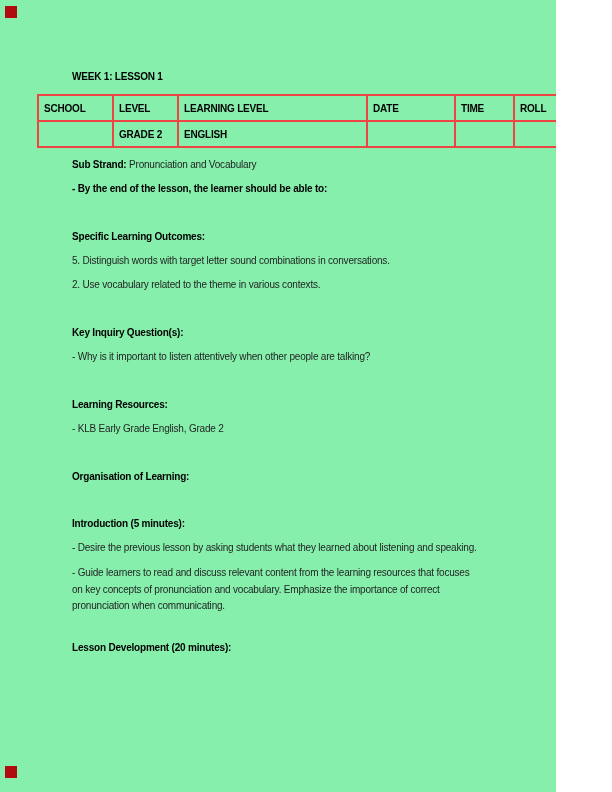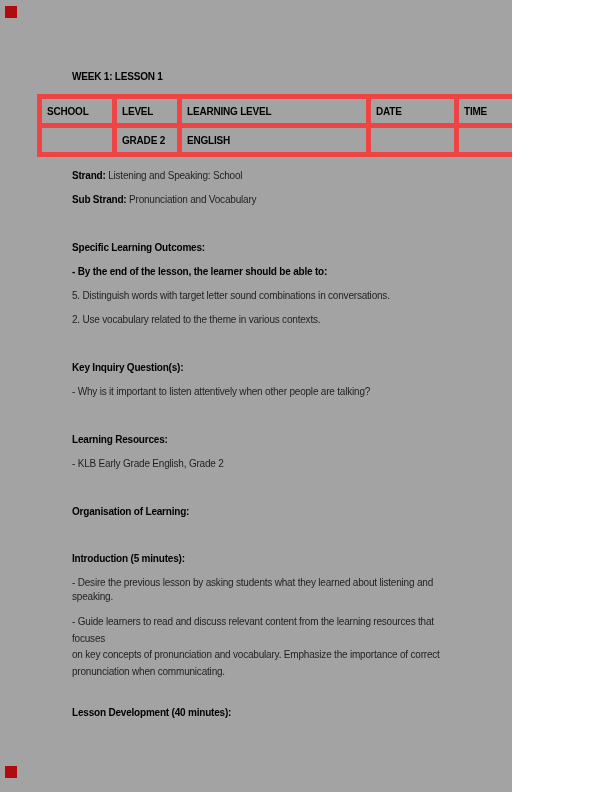--- a/index.html
+++ b/index.html
@@ -1,20 +1,20 @@
 <!DOCTYPE html>
 <html><head>
 <meta charset="utf-8">
 <style>
   html, body { margin: 0; padding: 0; background: #ffffff; }
   .page {
     position: relative;
-    width: 512px;
+    width: 556px;
     height: 792px;
-    background: #a3a3a3;
+    background: #86efac;
     overflow: hidden;
     font-family: "Liberation Sans", "DejaVu Sans", sans-serif;
     font-size: 10px;
     letter-spacing: -0.02em;
     color: #1f1f1f;
   }
   .corner-mark {
     position: absolute;
     left: 5px;
     width: 12px;
@@ -40,21 +40,21 @@
   .mt33 { margin-top: 33px !important; }
   .mt34 { margin-top: 34px !important; }
 
   table.info {
     border-collapse: collapse;
     table-layout: fixed;
     width: 536px;
     margin: 10px 0 0 37px;
   }
   table.info td {
-    border: 5px solid #ef4444;
+    border: 2px solid #ef4444;
     height: 24px;
     padding: 0 3px 0 5px;
     font-weight: bold;
     color: #000000;
     vertical-align: middle;
     overflow: hidden;
     white-space: nowrap;
   }
   td.pad-xl { padding-left: 14px; }
   td.pad-l  { padding-left: 11px; }
@@ -98,39 +98,38 @@
           <td></td>
           <td>GRADE 2</td>
           <td>ENGLISH</td>
           <td></td>
           <td></td>
           <td></td>
         </tr>
       </tbody>
     </table>
 
-    <p class="mt12"><span class="b">Strand:</span><span> Listening and Speaking: School</span></p>
 
     <p class="mt10"><span class="b">Sub Strand:</span><span> Pronunciation and Vocabulary</span></p>
 
+    <p class="b mt10">- By the end of the lesson, the learner should be able to:</p>
     <p class="b mt34">Specific Learning Outcomes:</p>
-    <p class="b mt10">- By the end of the lesson, the learner should be able to:</p>
     <p class="mt10">5. Distinguish words with target letter sound combinations in conversations.</p>
     <p class="mt10">2. Use vocabulary related to the theme in various contexts.</p>
 
     <p class="b mt34">Key Inquiry Question(s):</p>
     <p class="mt10">- Why is it important to listen attentively when other people are talking?</p>
 
     <p class="b mt34">Learning Resources:</p>
     <p class="mt10">- KLB Early Grade English, Grade 2</p>
 
     <p class="b mt34">Organisation of Learning:</p>
 
     <p class="b mt33">Introduction (5 minutes):</p>
     <p class="mt10">- Desire the previous lesson by asking students what they learned about listening and speaking.</p>
     <p class="wrap mt10">- Guide learners to read and discuss relevant content from the learning resources that focuses
 on key concepts of pronunciation and vocabulary. Emphasize the importance of correct
 pronunciation when communicating.</p>
 
-    <p class="b mt26">Lesson Development (40 minutes):</p>
+    <p class="b mt26">Lesson Development (20 minutes):</p>
 
   </div>
 </div>
 
 </body></html>

